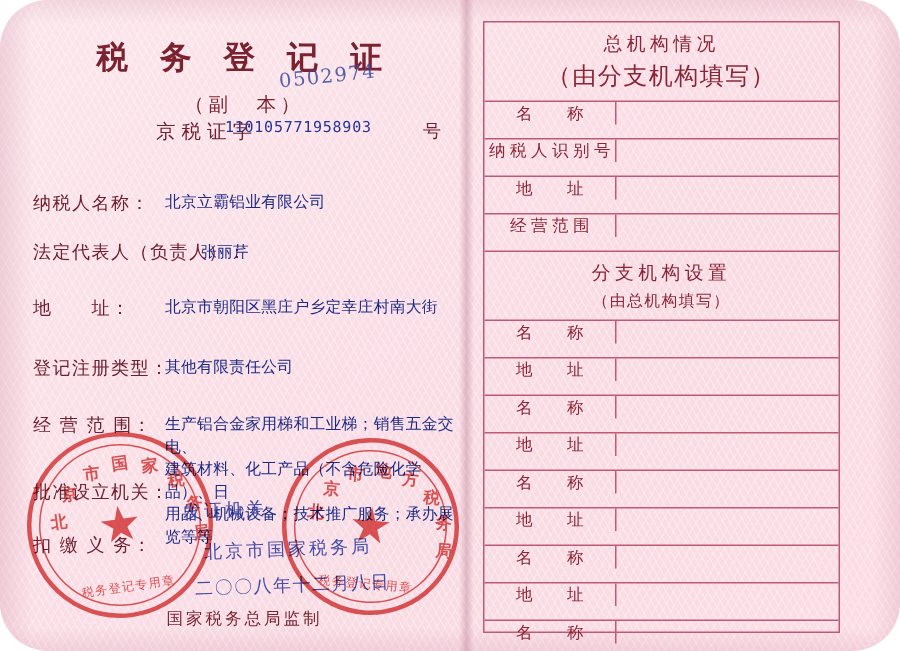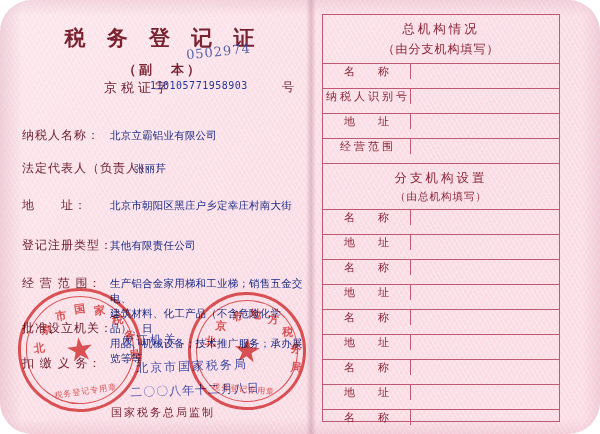--- a/index.html
+++ b/index.html
@@ -62,21 +62,20 @@
     color: #7a2230;
     margin-top: 14px;
   }
   #doc-subtitle {
     text-align: center;
     font-family: "DejaVu Serif", serif;
     font-size: 13px;
     letter-spacing: 3px;
     color: #7a2230;
     margin-top: 9px;
-    font-weight: bold;
   }
 
   #handwriting-top {
     position: absolute;
     left: 168px;
     top: 34px;
     font-family: "DejaVu Serif", serif;
     font-size: 13px;
     color: #3b4aa0;
     transform: rotate(-6deg);
@@ -266,21 +265,21 @@
     color: #8a2436;
     padding: 6px 0 5px 0;
     border-bottom: 1px solid #c05a74;
   }
   .tbl-header .t1 {
     font-size: 12.5px;
     letter-spacing: 3px;
     display: block;
   }
   .tbl-header .t2 {
-    font-size: 12px;
+    font-size: 16px;
     letter-spacing: 1px;
     display: block;
     margin-top: 3px;
   }
   .tbl-row {
     display: flex;
     border-bottom: 1px solid #c05a74;
     height: 24px;
     align-items: stretch;
     flex-direction: column;

